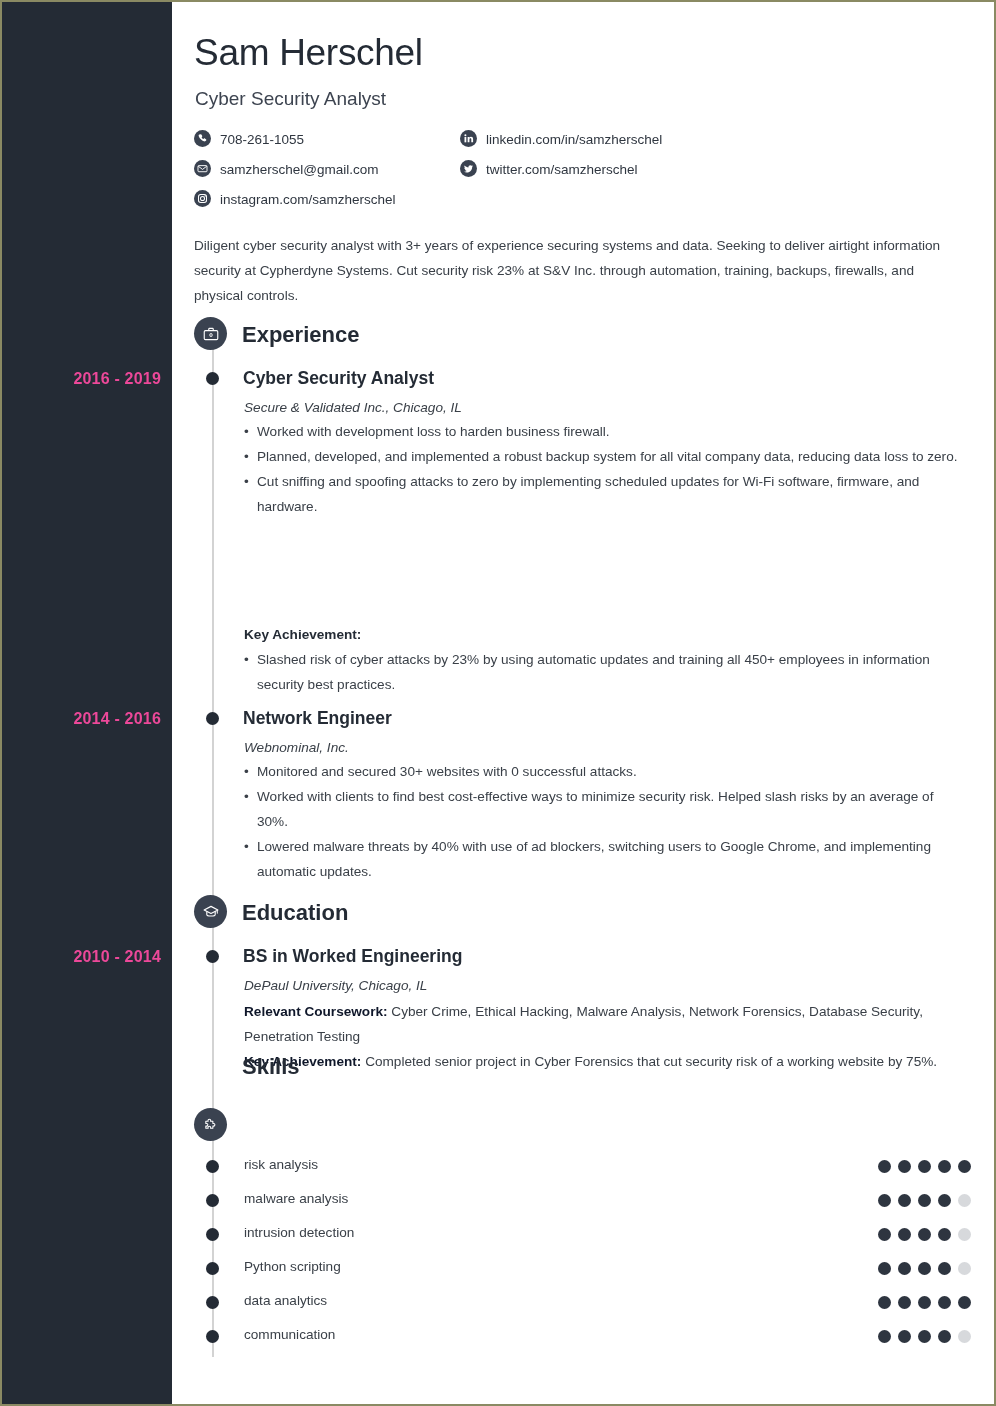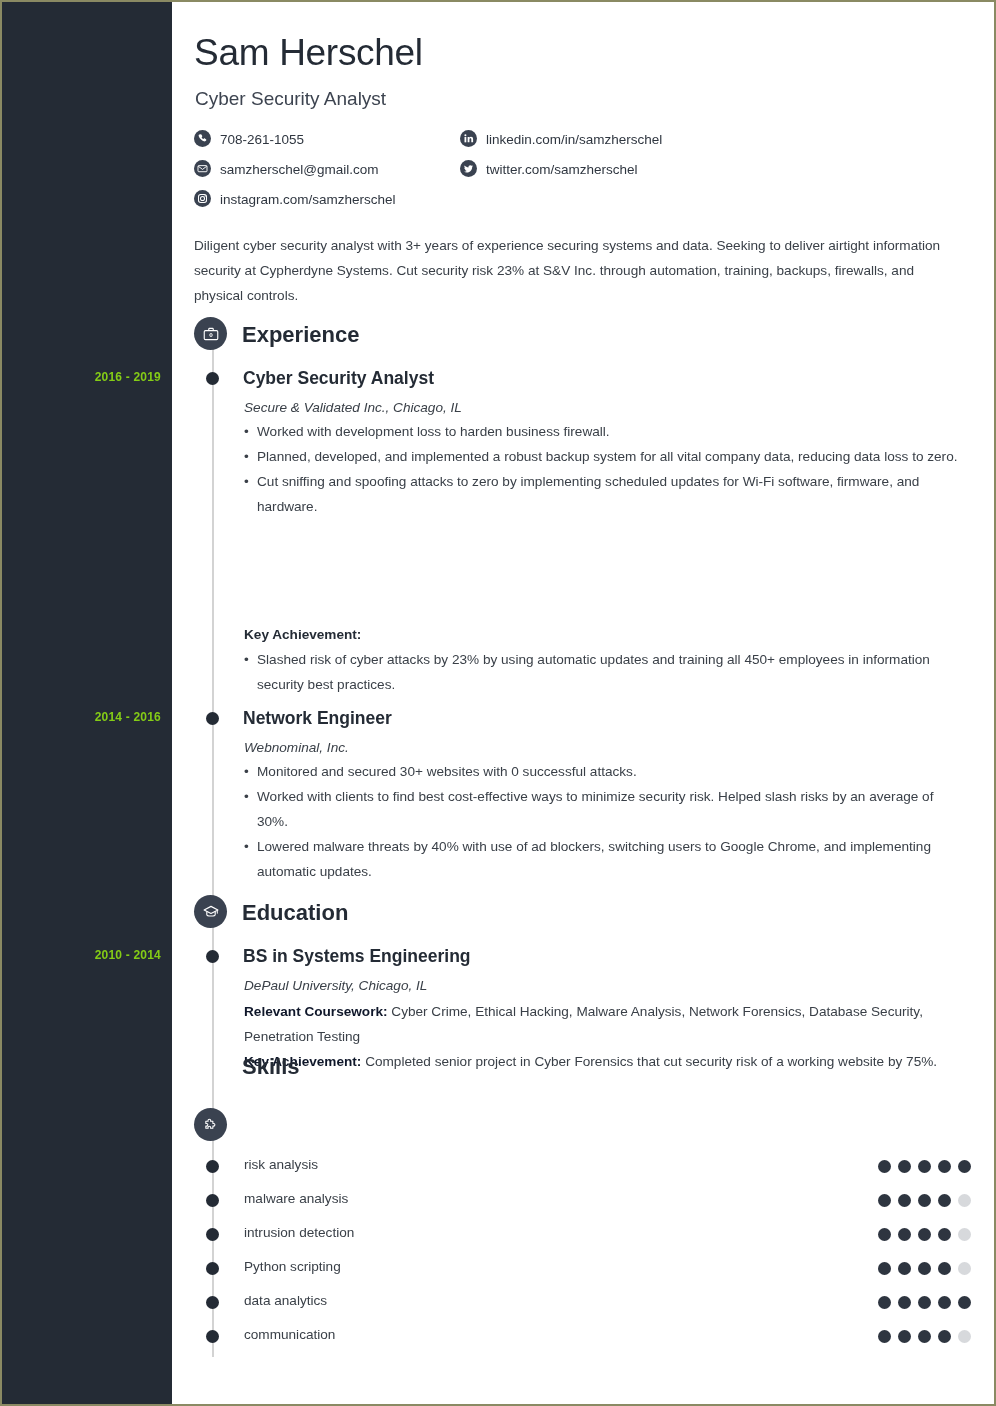--- a/index.html
+++ b/index.html
@@ -19,22 +19,22 @@
   #sidebar {
     position: absolute; left: 0; top: 0;
     width: 170px; height: 1406px;
     background: #242b35;
   }
   .date-label {
     position: absolute;
     right: 11px;
     width: 150px;
     text-align: right;
-    color: #84cc16;
-    font-size: 12px;
+    color: #ec4899;
+    font-size: 16px;
     font-weight: bold;
     letter-spacing: .2px;
     white-space: nowrap;
   }
   
   #main {
     position: absolute; left: 170px; top: 0;
     width: 824px; height: 1406px;
     background: #ffffff;
   }
@@ -270,21 +270,21 @@
     <div class="sec-icon" style="top:893px">
       <svg viewBox="0 0 24 24" width="18" height="18">
         <path d="M12 4.5 2.8 9.2 12 13.9l9.2-4.7z" fill="none" stroke="#fff" stroke-width="1.5" stroke-linejoin="round"></path>
         <path d="M6.4 11.2v4c0 1 2.5 2.2 5.6 2.2s5.6-1.2 5.6-2.2v-4" fill="none" stroke="#fff" stroke-width="1.5"></path>
         <path d="M20.4 9.6v4.6" fill="none" stroke="#fff" stroke-width="1.3"></path>
       </svg>
     </div>
     <div class="sec-title" style="top:898px">Education</div>
 
     <div class="tl-dot" style="top:948px"></div>
-    <div class="entry-title" style="top:944px">BS in Systems Engineering</div>
+    <div class="entry-title" style="top:944px">BS in Worked Engineering</div>
     <div class="entry-sub" style="top:976px">DePaul University, Chicago, IL</div>
     <div class="para" style="top:997px">
       <b>Relevant Coursework:</b><span> Cyber Crime, Ethical Hacking, Malware Analysis, Network Forensics, Database Security, Penetration Testing</span>
     </div>
     <div class="para" style="top:1047px">
       <b>Key Achievement:</b><span> Completed senior project in Cyber Forensics that cut security risk of a working website by 75%.</span>
     </div>
 
     <div class="sec-icon" style="top:1106px">
       <svg viewBox="0 0 24 24" width="18" height="18">

